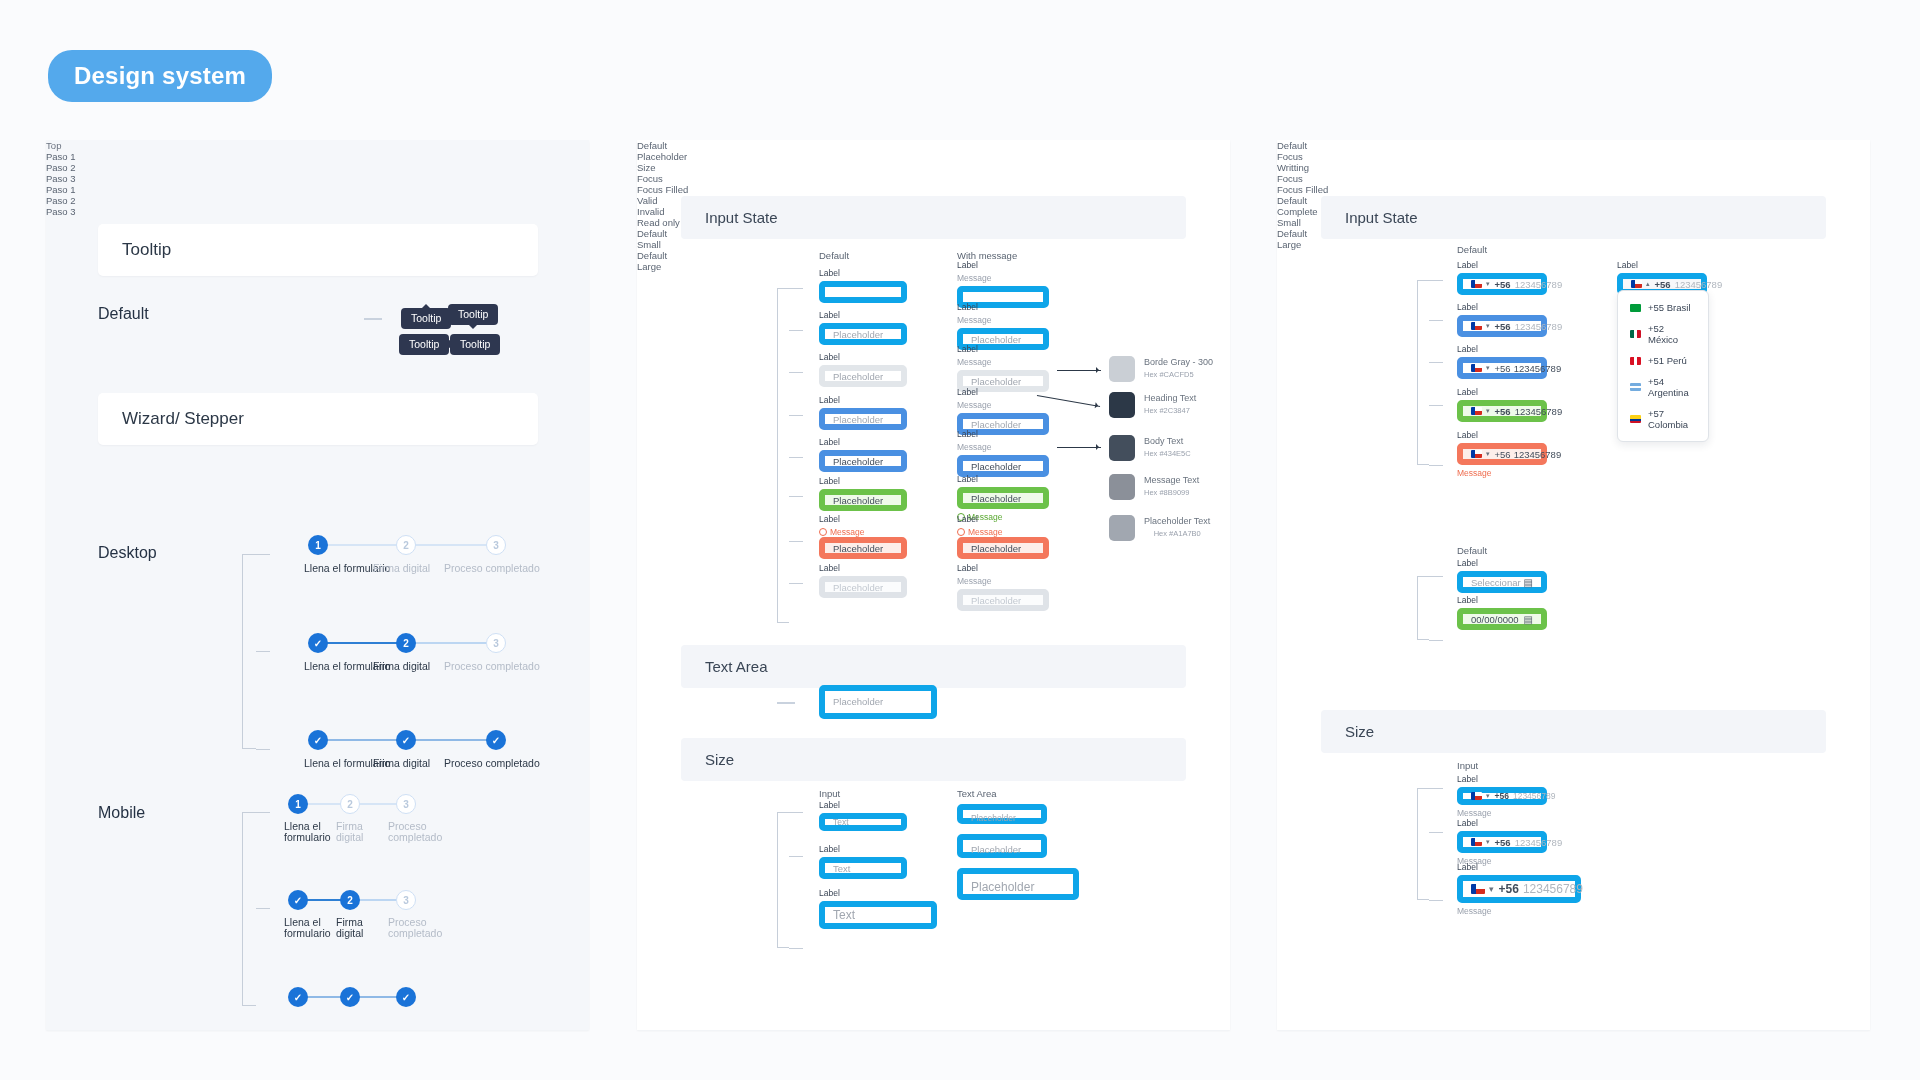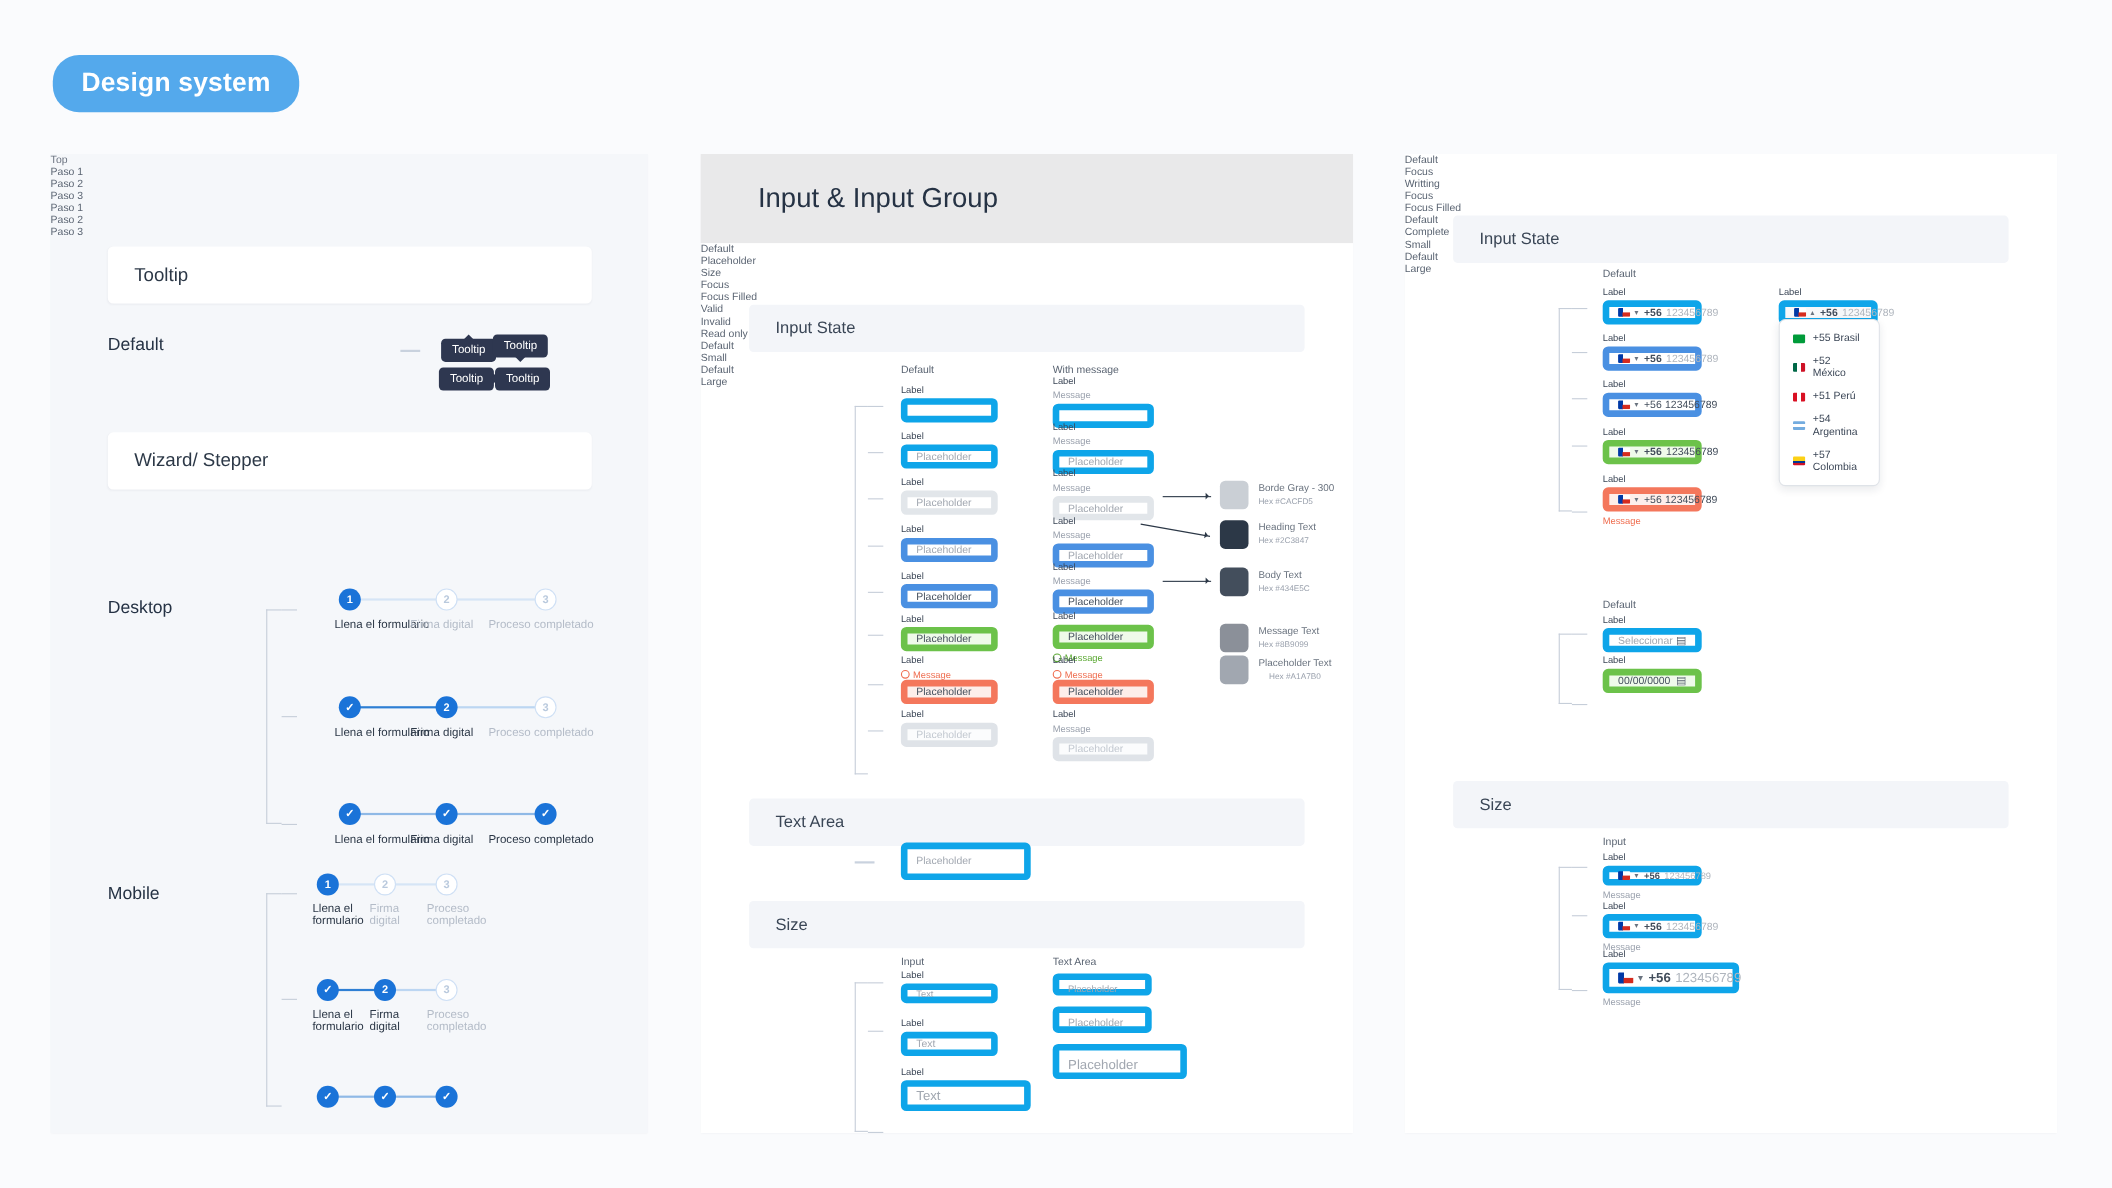--- a/index.html
+++ b/index.html
@@ -236,21 +236,20 @@
       <div class="dot done" style="left:4px;">✓</div>
       <div class="dot done" style="left:56px;">✓</div>
       <div class="dot done" style="left:112px;">✓</div>
 
     </div>
 
   </div>
 </div>
 
 <div class="col" id="col2">
-  <div class="col-head">Input &amp; Input Group</div>
   <div class="col-body">
 
     <div class="band" style="left:44px;top:56px;width:505px;">Input State</div>
 
     <div class="colhdr" style="left:182px;top:110px;">Default</div>
     <div class="colhdr" style="left:320px;top:110px;">With message</div>
 
     <div class="bracket" style="left:140px;top:148px;width:12px;height:335px;"></div>
     <div class="btick" style="left:152px;top:148px;"></div>
     <div class="btick" style="left:152px;top:190px;"></div>
@@ -363,21 +362,21 @@
            <div class="swhex">Hex #2C3847</div>
         </div>
     </div>
     <div class="swatch" style="left:472px;top:295px;">
       <div class="sw" style="background:#434e5c;"></div>
       <div>
           <div class="swname">Body Text</div>
            <div class="swhex">Hex #434E5C</div>
         </div>
     </div>
-    <div class="swatch" style="left:472px;top:334px;margin-top:12px;">
+    <div class="swatch" style="left:472px;top:334px;">
       <div class="sw" style="background:#8b9099;"></div>
       <div>
           <div class="swname">Message Text</div>
            <div class="swhex">Hex #8B9099</div>
         </div>
     </div>
     <div class="swatch" style="left:472px;top:375px;text-align:center;">
       <div class="sw" style="background:#a1a7b0;"></div>
       <div>
           <div class="swname">Placeholder Text</div>

